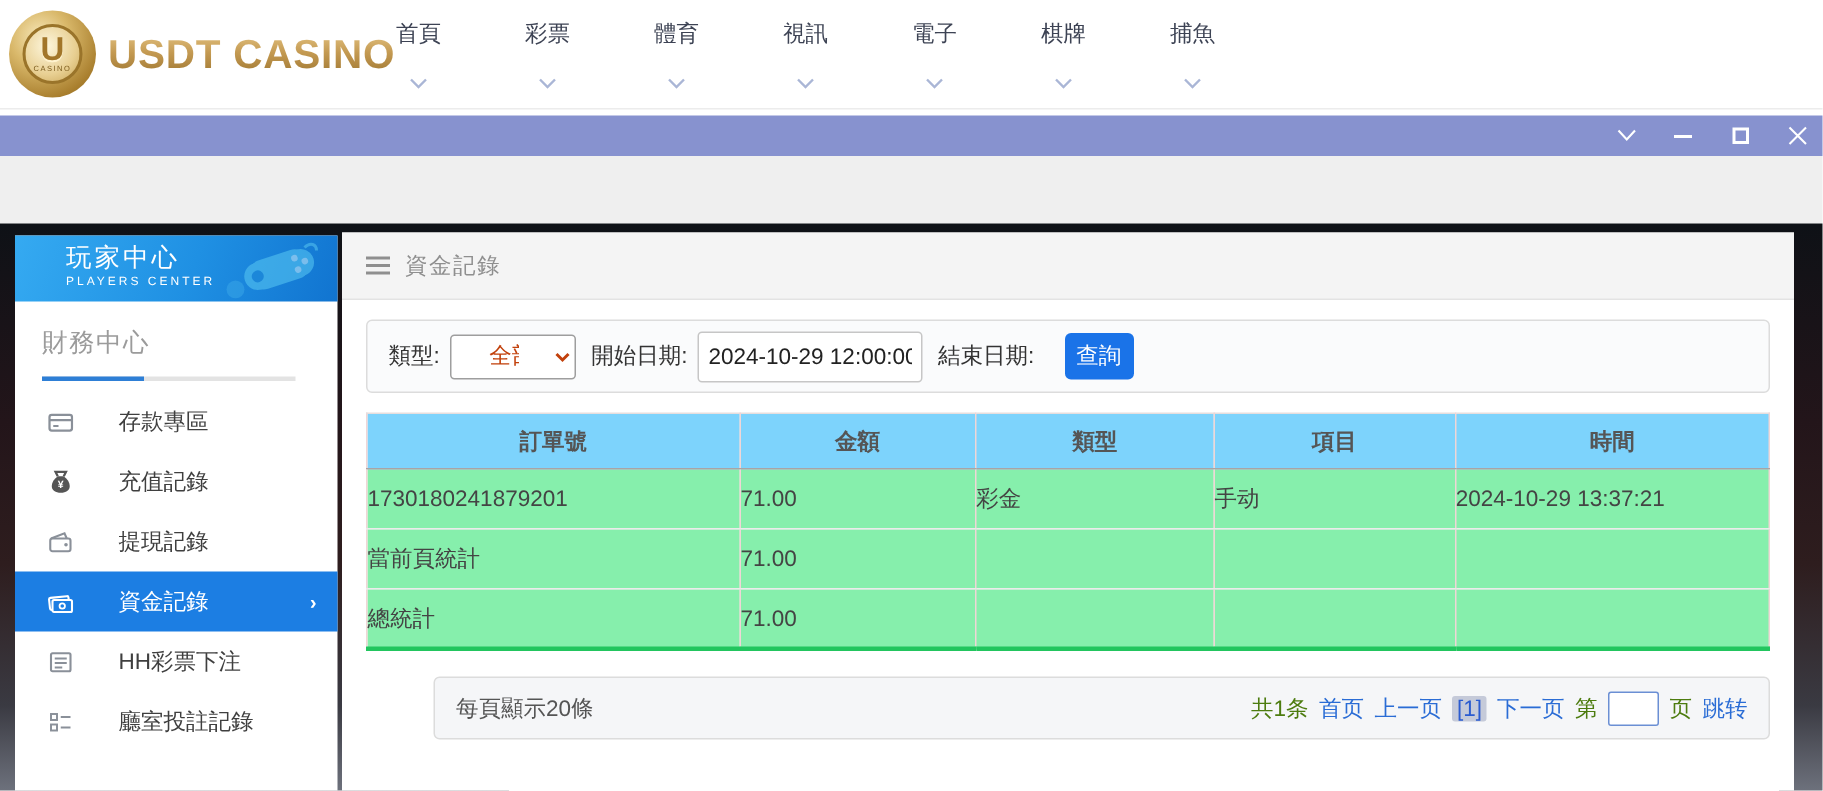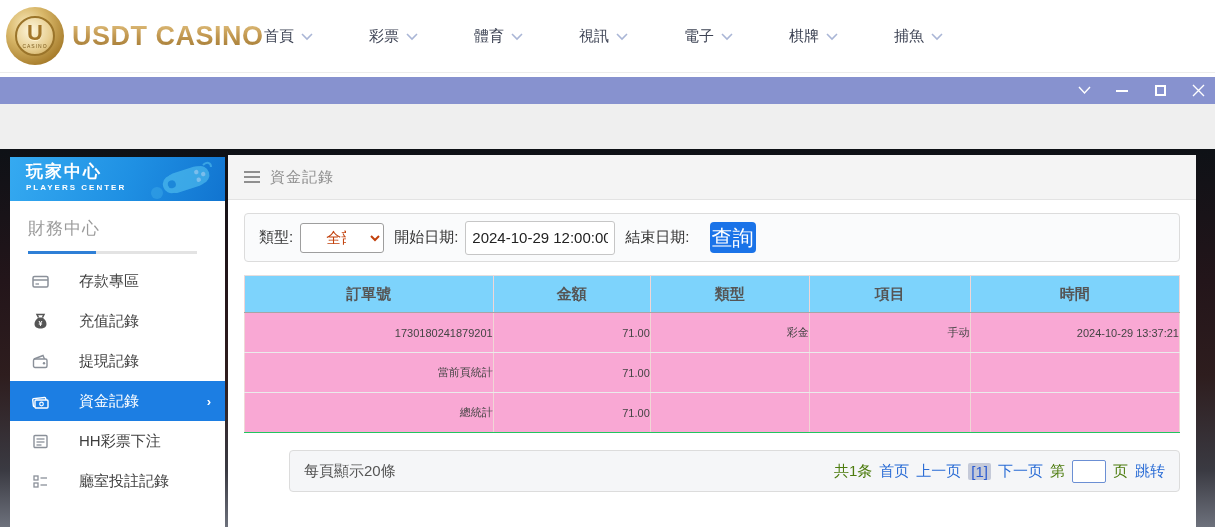--- a/index.html
+++ b/index.html
@@ -17,21 +17,21 @@
     background:radial-gradient(circle at 40% 35%, #fdf6dc, #e8cf92 60%, #c8a455);
     border:2px solid #9a742a; display:flex; flex-direction:column; align-items:center; justify-content:center; }
   .logo-u { font-size:22px; font-weight:bold; color:#a5genui; color:#a2762a; line-height:20px;
     text-shadow:0 1px 0 #fff3cf; }
   .logo-sub { font-size:5px; letter-spacing:1px; color:#7c5c1e; }
   .logo-text { margin-left:8px; font-size:27px; font-weight:800; letter-spacing:.5px;
     background:linear-gradient(180deg,#e4c483 0%, #c49a52 45%, #9c742f 100%);
     -webkit-background-clip:text; background-clip:text; color:transparent; }
   .main-nav { position:absolute; left:264px; top:0; height:73px; display:flex;
     align-items:center; gap:56px; }
-  .nav-item { display:flex; align-items:center; gap:7px; cursor:pointer; }
+  .nav-item { display:flex; align-items:center; gap:20px; cursor:pointer;flex-direction:column; }
   .nav-label { font-size:15px; color:#3d4354; }
   .chev { width:12px; height:8px; }
 
   
   .titlebar { position:absolute; left:0; top:77px; width:1215px; height:27px; background:#8792cf; }
   .win-controls { position:absolute; right:8px; top:0; height:27px; display:flex;
     align-items:center; gap:20px; }
   .win-btn { width:18px; height:18px; display:flex; align-items:center; justify-content:center;
     color:#fff; cursor:pointer; }
   .wc-min { display:block; width:12px; height:0; border-top:2px solid #fff; }
@@ -41,21 +41,21 @@
   .gray-band { position:absolute; left:0; top:104px; width:1215px; height:45px; background:#efefef; }
 
   
   .lower-bg { position:absolute; left:0; top:149px; width:1215px; height:378px;
     background:linear-gradient(180deg,#0e1116 0%, #23151a 35%, #2e1d1e 60%, #3a3a42 85%, #6d717c 100%); }
 
   
   .sidebar { position:absolute; left:10px; top:157px; width:215px; height:370px; background:#fff; }
   .sidebar-header { position:relative; height:44px; overflow:hidden;
     background:linear-gradient(110deg,#35aaf1 0%, #1f90e3 55%, #1174d0 100%);
-    color:#fff; padding:5px 0 0 16px;font-weight:bold; }
+    color:#fff; padding:5px 0 0 34px; }
   .sb-title { font-size:17px; line-height:20px; letter-spacing:2px; }
   .sb-subtitle { font-size:8px; letter-spacing:2px; margin-top:1px; }
   .gamepad { position:absolute; right:10px; top:2px; opacity:.8; }
   .sb-section { padding:16px 28px 0 18px; }
   .sb-section-label { font-size:17px; color:#9b9b9b; letter-spacing:1px; }
   .sb-underline { margin-top:11px; height:3px; background:#e3e3e3; position:relative; }
   .sb-underline::before { content:""; position:absolute; left:0; top:0; width:40%; height:3px; background:#2e7fd6; }
   .menu { margin-top:7px; }
   .menu-item { position:relative; height:40px; display:flex; align-items:center;
     padding-left:22px; gap:30px; cursor:pointer; }
@@ -78,29 +78,29 @@
     display:flex; align-items:center; padding:0 14px; }
   .f-label { font-size:15px; color:#333; margin-right:7px; white-space:nowrap; }
   .f-select { width:84px; height:30px; border:1px solid #9e9e9e; border-radius:3px;
     font-size:15px; color:#c2410c; padding:0 21px; background:#fff;
     font-family:"Liberation Sans","DejaVu Sans",sans-serif; }
   .f-input { width:150px; height:29px; border:1px solid #c6c6c6; border-radius:3px;
     font-size:15px; color:#222; padding:16px 6px; text-align:center;
     font-family:"Liberation Sans","DejaVu Sans",sans-serif; }
   .sp { width:10px; flex:0 0 10px; }
   .search-btn { margin-left:13px; width:46px; height:31px; background:#1a73e8; color:#fff;
-    border:none; border-radius:4px; font-size:21px; cursor:pointer;
+    border:none; border-radius:4px; font-size:15px; cursor:pointer;
     font-family:Liberation Sans, sans-serif; }
 
   table.data-table { width:100%; margin-top:13px; border-collapse:collapse; table-layout:fixed; }
   .data-table th { height:37px; background:#7dd3fc; color:#555; font-size:15px; font-weight:bold;
     border:1px solid #f0d6d6; border-top-color:#e6dede; border-bottom:1px solid #a8a4a6; text-align:center; }
-  .data-table td { height:40px; background:#f9a8d4; color:#444; font-size:11px; text-align:right;
+  .data-table td { height:40px; background:#86efac; color:#444; font-size:15px; text-align:left;
     border:1px solid #f0d6d6; border-top:none; border-bottom:1px solid #ebebeb; }
-  .data-table tr:last-child td { border-bottom:1px solid #22c55e;margin-left:33px; }
+  .data-table tr:last-child td { border-bottom:3px solid #22c55e;margin-left:33px; }
 
   .pagination-box { margin-top:17px; height:42px; border:1px solid #dcdcdc; background:#f5f6f8;
     border-radius:4px; display:flex; align-items:center; justify-content:space-between; padding:0 14px;margin-left:45px; }
   .pg-left { font-size:15px; color:#555; }
   .pg-right { display:flex; align-items:center; gap:7px; font-size:15px; }
   .pg-text { color:#4d7c0f; }
   .pg-link { color:#2a6cd5; cursor:pointer; text-decoration:none; }
   .pg-current { color:#2a5bd0; background:#c5cad9; padding:0 3px; border-radius:2px; cursor:default; }
   .pg-input { width:34px; height:23px; border:1px solid #6b8fd4; border-radius:2px; background:#fff;
     font-size:14px; text-align:center; }

